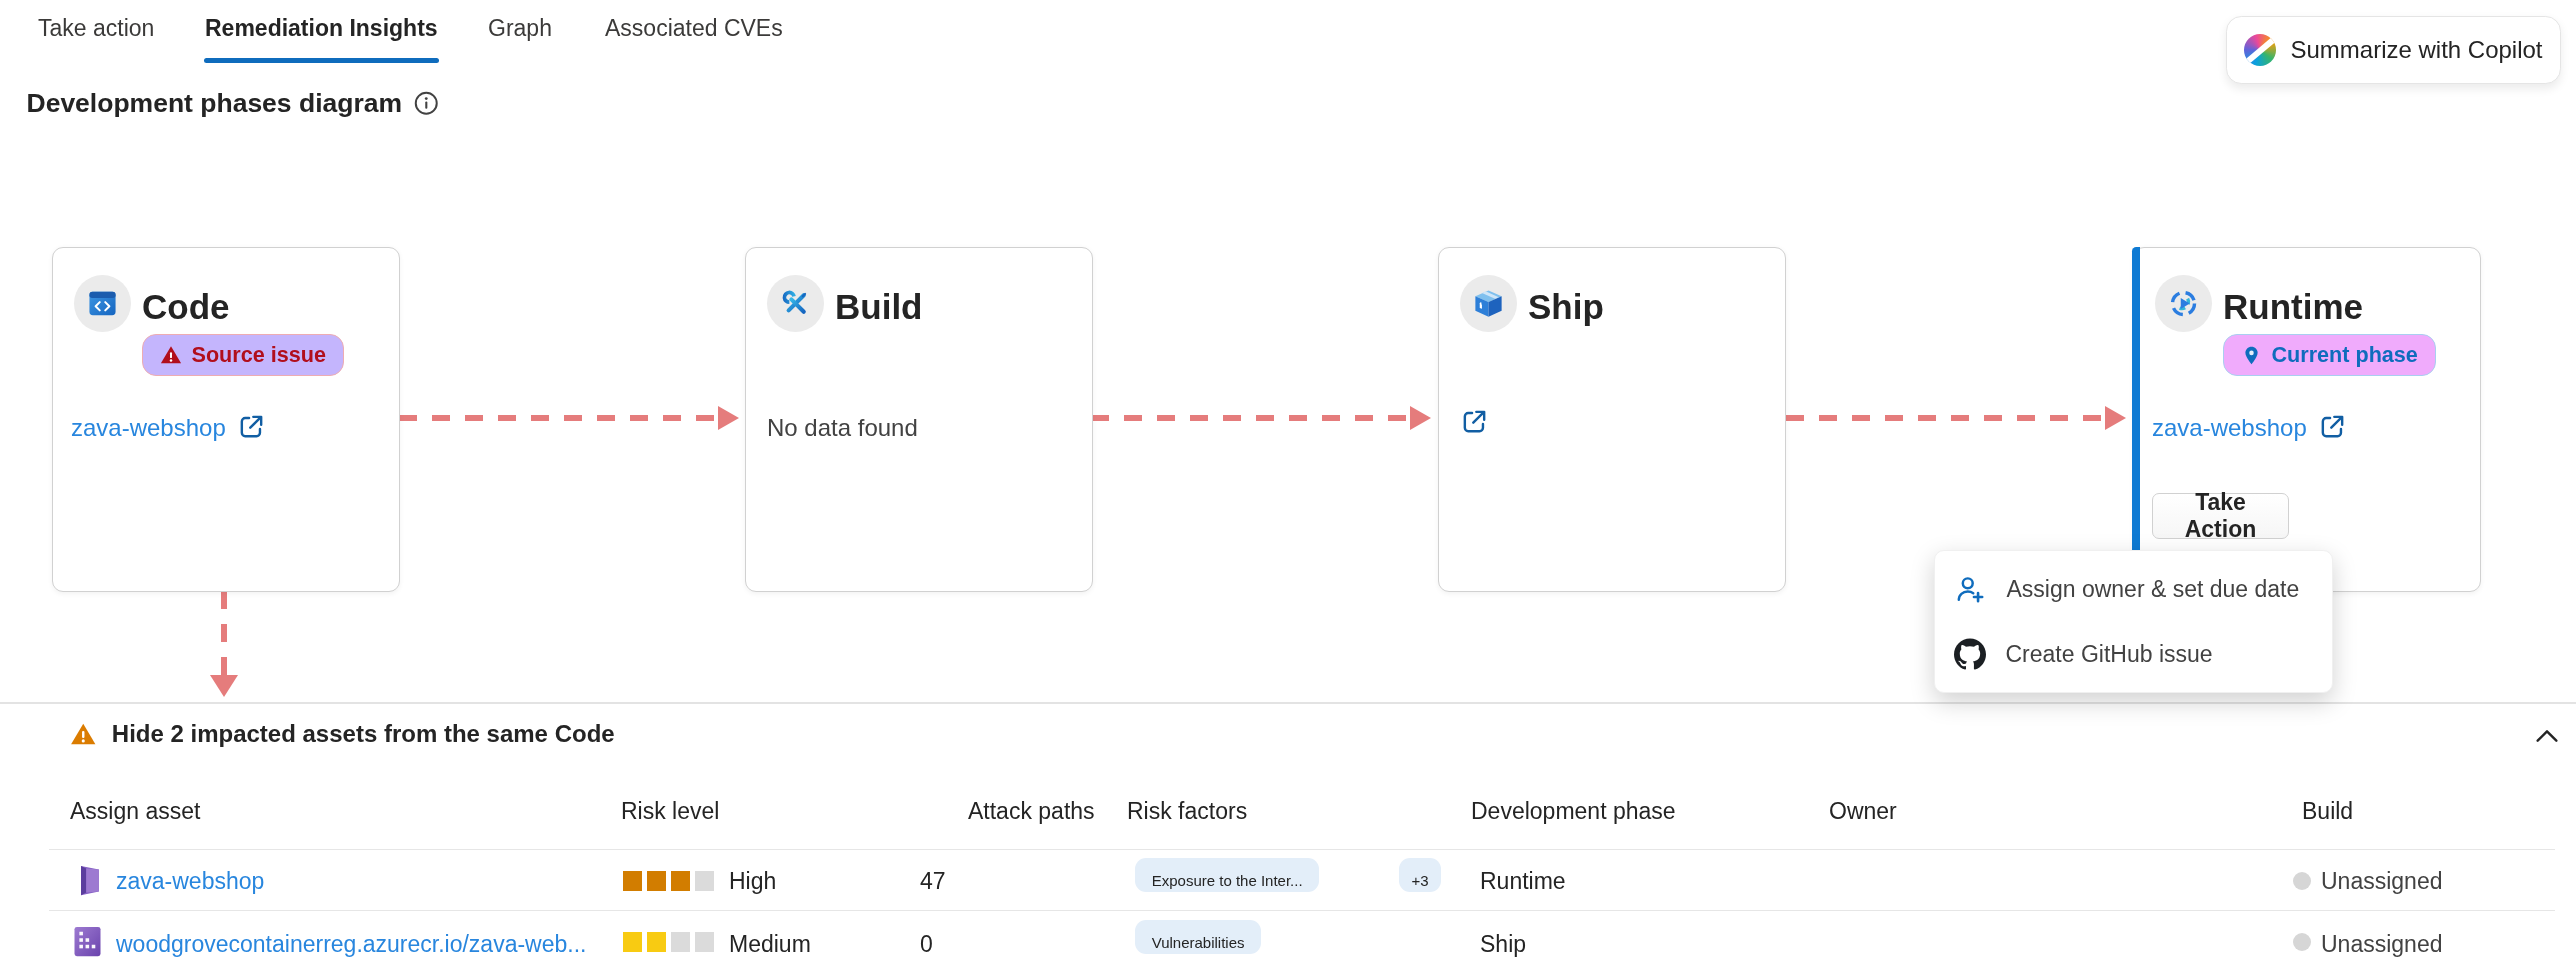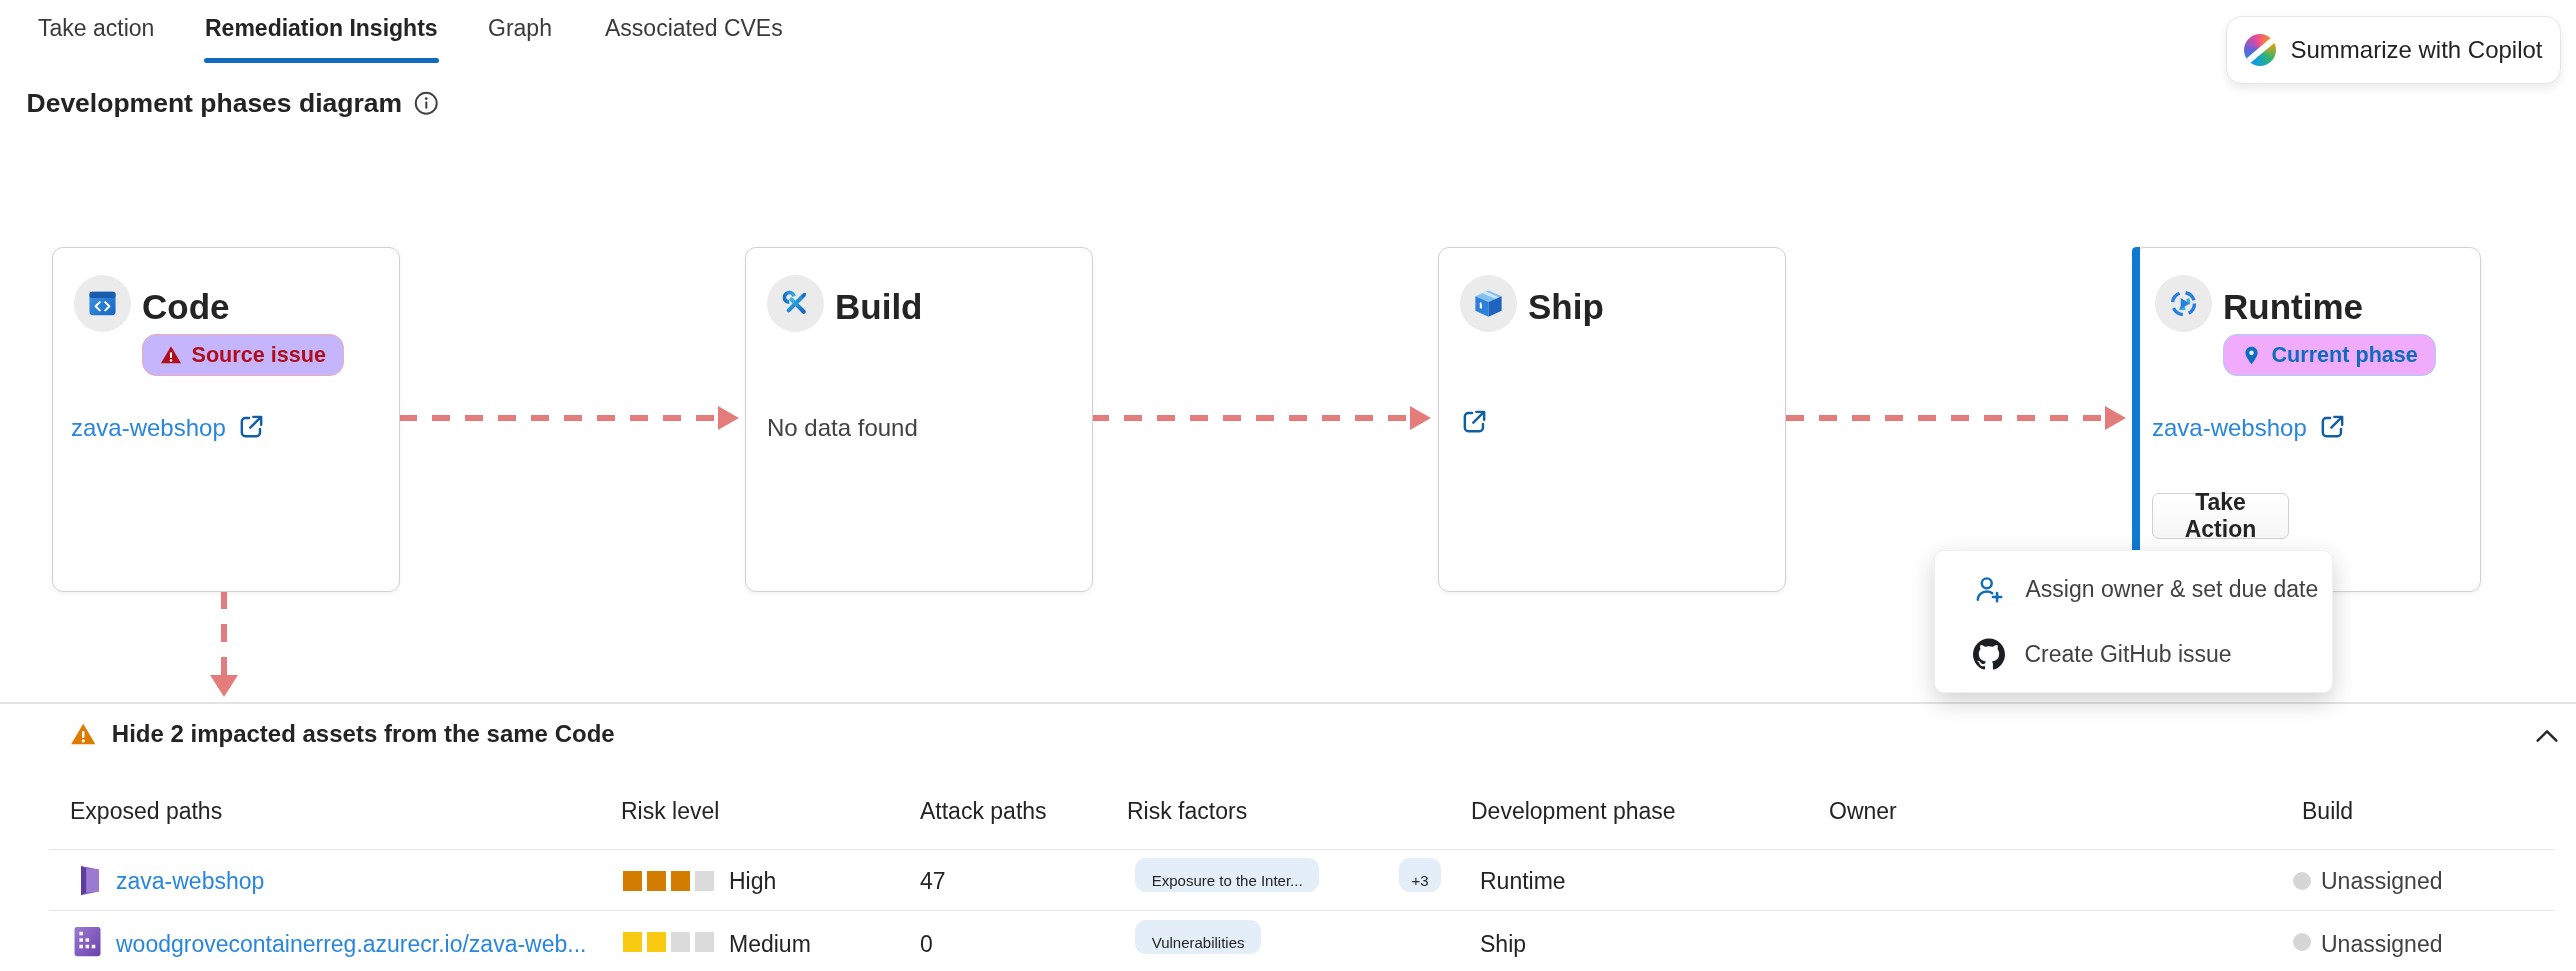--- a/index.html
+++ b/index.html
@@ -48,21 +48,21 @@
   .h-arrow::after{content:"";position:absolute;right:-18px;top:50%;transform:translateY(-50%);
     border-left:21px solid #e57c7c;border-top:12px solid transparent;border-bottom:12px solid transparent;}
   .v-arrow{position:absolute;left:221px;top:591px;width:6.3px;height:85px;
     background:repeating-linear-gradient(180deg,#e57c7c 0 18px,transparent 18px 33px);}
   .v-arrow::after{content:"";position:absolute;left:50%;transform:translateX(-50%);bottom:-21px;
     border-top:22px solid #e57c7c;border-left:14px solid transparent;border-right:14px solid transparent;}
 
   
   .dropdown{position:absolute;left:1934px;top:550px;width:397px;background:#fff;border-radius:9.8px;
     border:0.7px solid #f0f0f0;box-shadow:0 8.4px 24px rgba(0,0,0,.18);z-index:20;padding:5.6px 0;}
-  .menu-item{height:65px;display:flex;align-items:center;gap:19.5px;padding-left:38px;font-size:23px;color:#424242;cursor:pointer;}
+  .menu-item{height:65px;display:flex;align-items:center;gap:19.5px;padding-left:19px;font-size:23px;color:#424242;cursor:pointer;}
 
   
   .divider{position:absolute;left:0;top:702px;width:2576px;height:2.1px;background:#e3e3e3;}
   .section-head{position:absolute;left:70px;top:720px;display:flex;align-items:center;gap:15.3px;
     font-size:24px;font-weight:700;color:#242424;}
   .chevron-up{position:absolute;left:2531px;top:720px;width:32px;height:32px;cursor:pointer;}
 
   .th{position:absolute;top:798px;font-size:23px;color:#242424;white-space:nowrap;}
   .row-line{position:absolute;left:49px;width:2506px;height:1.4px;background:#e6e6e6;}
   .cell{position:absolute;font-size:23px;color:#242424;white-space:nowrap;}
@@ -224,23 +224,23 @@
       <path d="M12 2.5L23 21H1z" fill="#db7c00"></path>
       <rect x="10.9" y="9" width="2.2" height="6.4" rx="1" fill="#fff"></rect>
       <circle cx="12" cy="18" r="1.4" fill="#fff"></circle>
     </svg>
     <span>Hide 2 impacted assets from the same Code</span>
   </div>
   <svg class="chevron-up" viewBox="0 0 24 24">
     <path d="M5 15.5L12 8.5l7 7" fill="none" stroke="#242424" stroke-width="1.8" stroke-linecap="round" stroke-linejoin="round"></path>
   </svg>
 
-  <div class="th" style="left:70px">Exposed paths</div>
+  <div class="th" style="left:70px">Assign asset</div>
   <div class="th" style="left:621px">Risk level</div>
-  <div class="th" style="left:920px">Attack paths</div>
+  <div class="th" style="left:968px">Attack paths</div>
   <div class="th" style="left:1127px">Risk factors</div>
   <div class="th" style="left:1471px">Development phase</div>
   <div class="th" style="left:1829px">Owner</div>
   <div class="th" style="left:2302px">Build</div>
 
   <div class="row-line" style="top:849px"></div>
 
   <div>
     <svg class="abs" style="left:68px;top:861px" width="39" height="39" viewBox="0 0 24 24">
       <path d="M8 3l11 2.2v13.6L8 21z" fill="#8661c5"></path>

